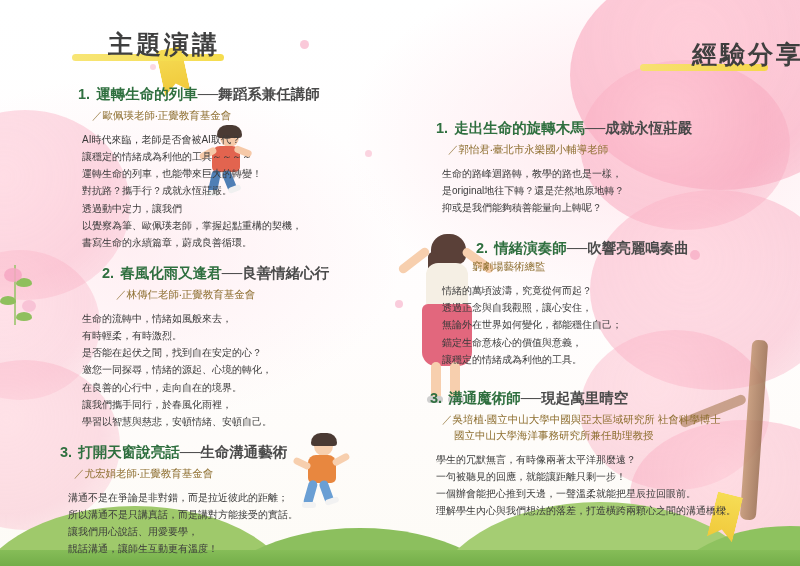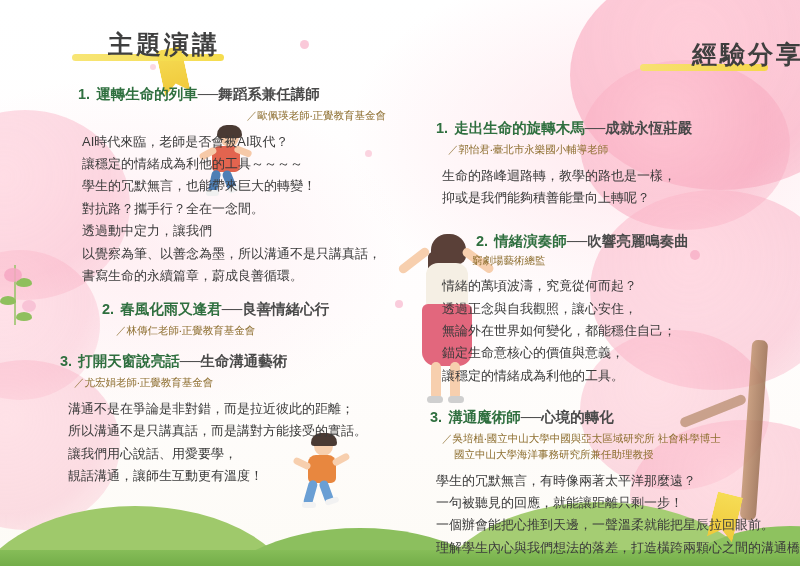--- a/index.html
+++ b/index.html
@@ -107,21 +107,21 @@
 
   .entry-speaker {
     font-size: 10.5px;
     color: #8d6e2f;
     line-height: 1.5;
     margin-top: 3px;
     white-space: nowrap;
   }
 
   .entry-body {
-    font-size: 13px;
+    font-size: 10px;
     color: #3a3a3a;
     line-height: 1.72;
     margin-top: 7px;
   }
   .entry-body div { white-space: nowrap; }
 
   
   .ind-0  { padding-left: 22px; }
   .ind-1  { padding-left: 46px; }
   .ind-2  { padding-left: 4px;  }
@@ -245,38 +245,47 @@
   <div class="title-underline" style="left:640px; top:64px; width:128px;"></div>
   <div class="section-title" style="left:644px; top:38px;margin-left:48px;">經驗分享</div>
 
   <div class="column col-left">
 
     <div class="entry">
       <div class="entry-head ind-0">
         <span class="num">1.</span>
         <span>運轉生命的列車</span><span class="dash">──</span><span class="sub">舞蹈系兼任講師</span>
       </div>
-      <div class="entry-speaker ind-0" style="padding-left:36px;text-align:right;">／歐佩瑛老師‧正覺教育基金會</div>
+      <div class="entry-speaker ind-0" style="padding-left:36px;">／歐佩瑛老師‧正覺教育基金會</div>
       <div class="entry-body body-ind-0">
         <div>AI時代來臨，老師是否會被AI取代？</div>
         <div>讓穩定的情緒成為利他的工具～～～～</div>
-        <div>學生的冗默無言，也能帶來巨大的轉變！</div>
-        <div>對抗路？攜手行？全在一念間。</div>
+        <div>運轉生命的列車，也能帶來巨大的轉變！</div>
+        <div>對抗路？攜手行？成就永恆莊嚴。</div>
         <div>透過動中定力，讓我們</div>
-        <div>以覺察為筆、以善念為墨，所以溝通不是只講真話，</div>
+        <div>以覺察為筆、歐佩瑛老師，掌握起點重構的契機，</div>
         <div>書寫生命的永續篇章，蔚成良善循環。</div>
       </div>
     </div>
 
     <div class="entry" style="margin-top:12px;">
       <div class="entry-head ind-1">
         <span class="num">2.</span>
         <span>春風化雨又逢君</span><span class="dash">──</span><span class="sub">良善情緒心行</span>
       </div>
       <div class="entry-speaker" style="padding-left:60px;">／林傳仁老師‧正覺教育基金會</div>
+      <div class="entry-body body-ind-1">
+        <div>生命的流轉中，情緒如風般來去，</div>
+        <div>有時輕柔，有時激烈。</div>
+        <div>是否能在起伏之間，找到自在安定的心？</div>
+        <div>邀您一同探尋，情緒的源起、心境的轉化，</div>
+        <div>在良善的心行中，走向自在的境界。</div>
+        <div>讓我們攜手同行，於春風化雨裡，</div>
+        <div>學習以智慧與慈悲，安頓情緒、安頓自己。</div>
+      </div>
     </div>
 
     <div class="entry" style="margin-top:12px;">
       <div class="entry-head ind-2">
         <span class="num">3.</span>
         <span>打開天窗說亮話</span><span class="dash">──</span><span class="sub">生命溝通藝術</span>
       </div>
       <div class="entry-speaker" style="padding-left:18px;">／尤宏娟老師‧正覺教育基金會</div>
       <div class="entry-body body-ind-2">
         <div>溝通不是在爭論是非對錯，而是拉近彼此的距離；</div>
@@ -291,20 +300,21 @@
   <div class="column col-right">
 
     <div class="entry">
       <div class="entry-head ind-r0">
         <span class="num">1.</span>
         <span>走出生命的旋轉木馬</span><span class="dash">──</span><span class="sub">成就永恆莊嚴</span>
       </div>
       <div class="entry-speaker" style="padding-left:18px;">／郭怡君‧臺北市永樂國小輔導老師</div>
       <div class="entry-body body-ind-r0">
         <div>生命的路峰迴路轉，教學的路也是一樣，</div>
+        <div>是original地往下轉？還是茫然地原地轉？</div>
         <div>抑或是我們能夠積善能量向上轉呢？</div>
       </div>
     </div>
 
     <div class="entry" style="margin-top:22px;">
       <div class="entry-head ind-r1">
         <span class="num">2.</span>
         <span>情緒演奏師</span><span class="dash">──</span><span class="sub">吹響亮麗鳴奏曲</span>
       </div>
       <div class="entry-speaker" style="padding-left:42px; margin-top:0;">窮劇場藝術總監</div>
@@ -313,21 +323,21 @@
         <div>透過正念與自我觀照，讓心安住，</div>
         <div>無論外在世界如何變化，都能穩住自己；</div>
         <div>錨定生命意核心的價值與意義，</div>
         <div>讓穩定的情緒成為利他的工具。</div>
       </div>
     </div>
 
     <div class="entry" style="margin-top:20px; width:360px;">
       <div class="entry-head ind-r2">
         <span class="num">3.</span>
-        <span>溝通魔術師</span><span class="dash">──</span><span class="sub">心境的轉化</span>
+        <span>溝通魔術師</span><span class="dash">──</span><span class="sub">現起萬里晴空</span>
       </div>
       <div class="entry-speaker" style="padding-left:12px;">／吳培植‧國立中山大學中國與亞太區域研究所 社會科學博士</div>
       <div class="entry-speaker" style="padding-left:24px; margin-top:0;">國立中山大學海洋事務研究所兼任助理教授</div>
       <div class="entry-body body-ind-r2">
         <div>學生的冗默無言，有時像兩著太平洋那麼遠？</div>
         <div>一句被聽見的回應，就能讓距離只剩一步！</div>
         <div>一個辦會能把心推到天邊，一聲溫柔就能把星辰拉回眼前。</div>
         <div>理解學生內心與我們想法的落差，打造橫跨兩顆心之間的溝通橋樑。</div>
       </div>
     </div>

